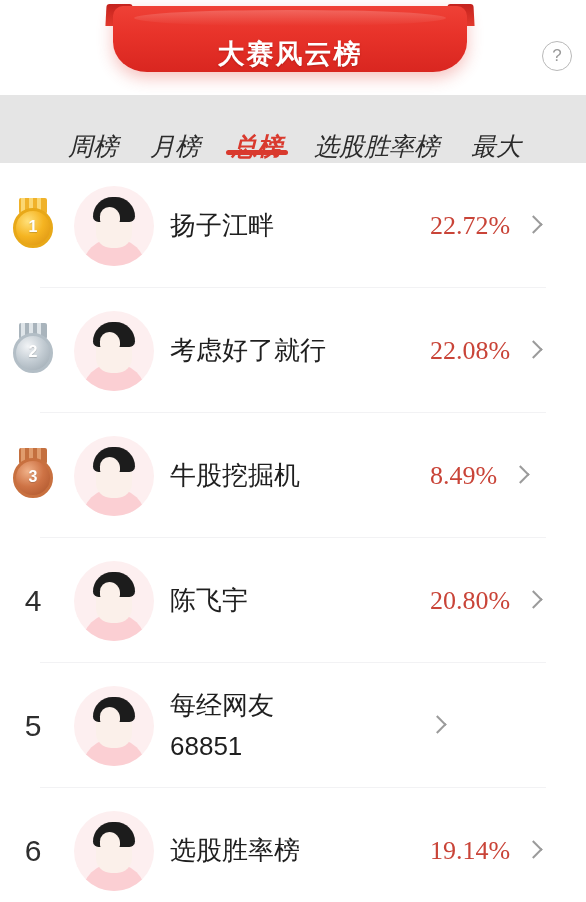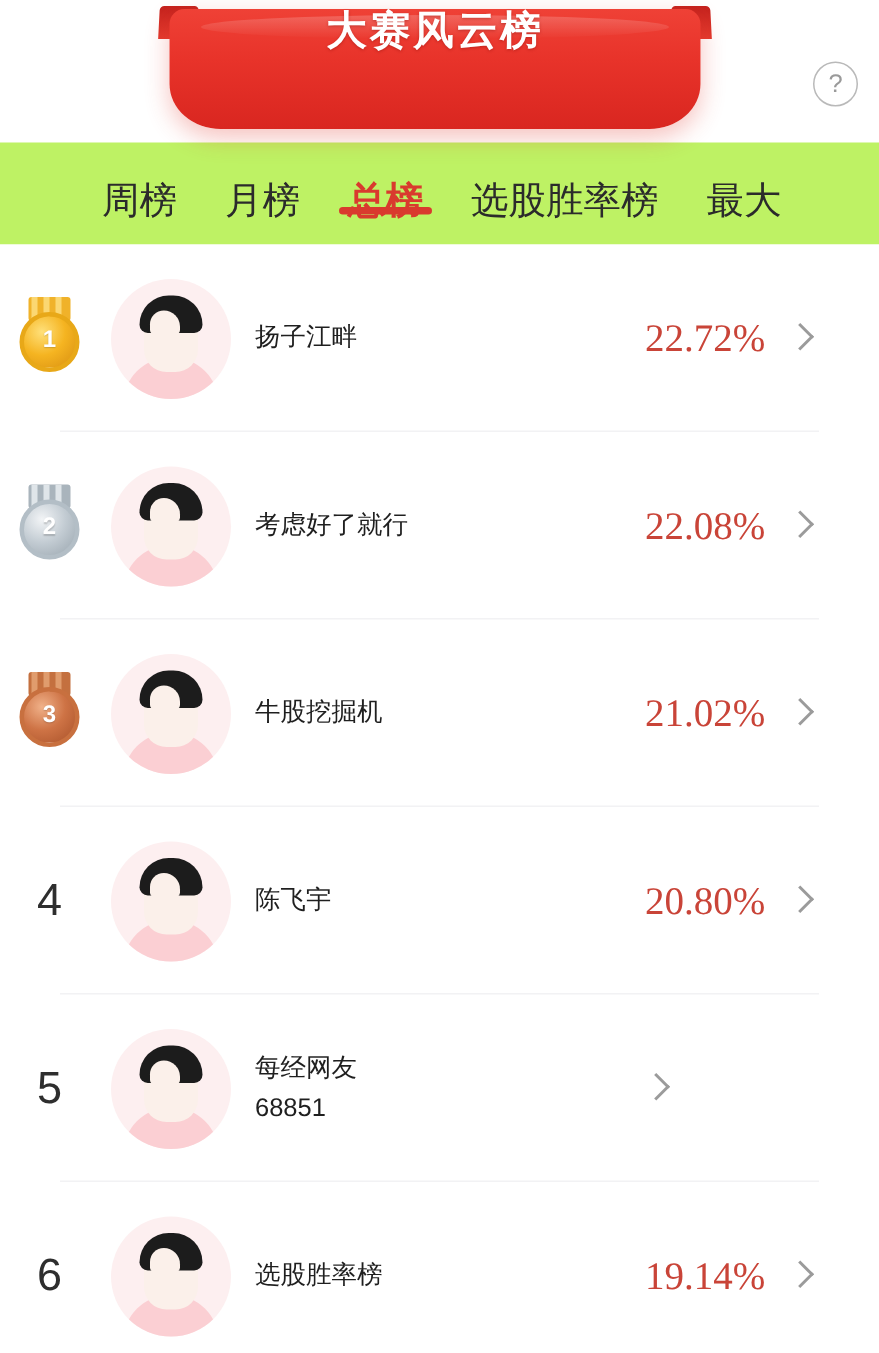--- a/index.html
+++ b/index.html
@@ -40,27 +40,27 @@
     z-index: 1;
   }
   .notch.left  { left: 1px;  transform: skewX(-3deg); }
   .notch.right { right: 1px; transform: skewX(3deg); }
 
   .banner {
     position: absolute;
     left: 8px;
     right: 8px;
     top: 16px;
-    height: 80px;
+    height: 66px;
     background: linear-gradient(180deg, #ef4136 0%, #e8332a 42%, #d92620 100%);
     border-radius: 10px 10px 34px 34px / 10px 10px 30px 30px;
     box-shadow: 0 6px 16px rgba(226, 52, 42, 0.30);
     z-index: 2;
     display: flex;
-    align-items: flex-start;
+    align-items: flex-end;
     justify-content: center;
   }
   .banner::after {
     content: "";
     position: absolute;
     left: 6%;
     right: 6%;
     top: 4px;
     height: 16px;
     border-radius: 50%;
@@ -91,27 +91,28 @@
     line-height: 28px;
     text-align: center;
     box-sizing: border-box;
     background: #fff;
   }
 
   
   .tabs {
     position: relative;
     height: 68px;
-    background: #bef264;
+    background: #e5e5e5;
     display: flex;
-    align-items: center;
+    align-items: flex-end;
     padding-top: 6px;
     box-sizing: border-box;
     overflow: hidden;
     white-space: nowrap;
+    font-style: italic;
   }
   .tab {
     flex: 0 0 auto;
     position: relative;
     font-size: 25px;
     color: #2b2b2b;
     padding: 4px 0 0 0;
     text-align: center;
     line-height: 34px;
   }
@@ -274,21 +275,21 @@
     top: 10px;
     width: 20px;
     height: 16px;
     border-radius: 12px 14px 4px 4px;
     background: #fbf0ea;
   }
 
   .name {
     flex: 1 1 auto;
     margin-left: 16px;
-    font-size: 17px;
+    font-size: 26px;
     color: #1f1f1f;
     line-height: 1.55;
     max-width: 260px;
   }
   .name .ln { display: block; }
 
   .value {
     flex: 0 0 auto;
     font-size: 26px;
     color: #c94438;
@@ -401,21 +402,21 @@
         </div>
       </div>
       <div class="avatar">
         <div class="av-body"></div>
         <div class="av-face"></div>
         <div class="av-hair"></div>
       </div>
       <div class="name">
         <span class="ln">牛股挖掘机</span>
       </div>
-      <div class="value">21.02%</div>
+      <div class="value">8.49%</div>
       <div class="chev"></div>
     </div>
     <div class="row">
       <div class="rank">4</div>
       <div class="avatar">
         <div class="av-body"></div>
         <div class="av-face"></div>
         <div class="av-hair"></div>
       </div>
       <div class="name">

